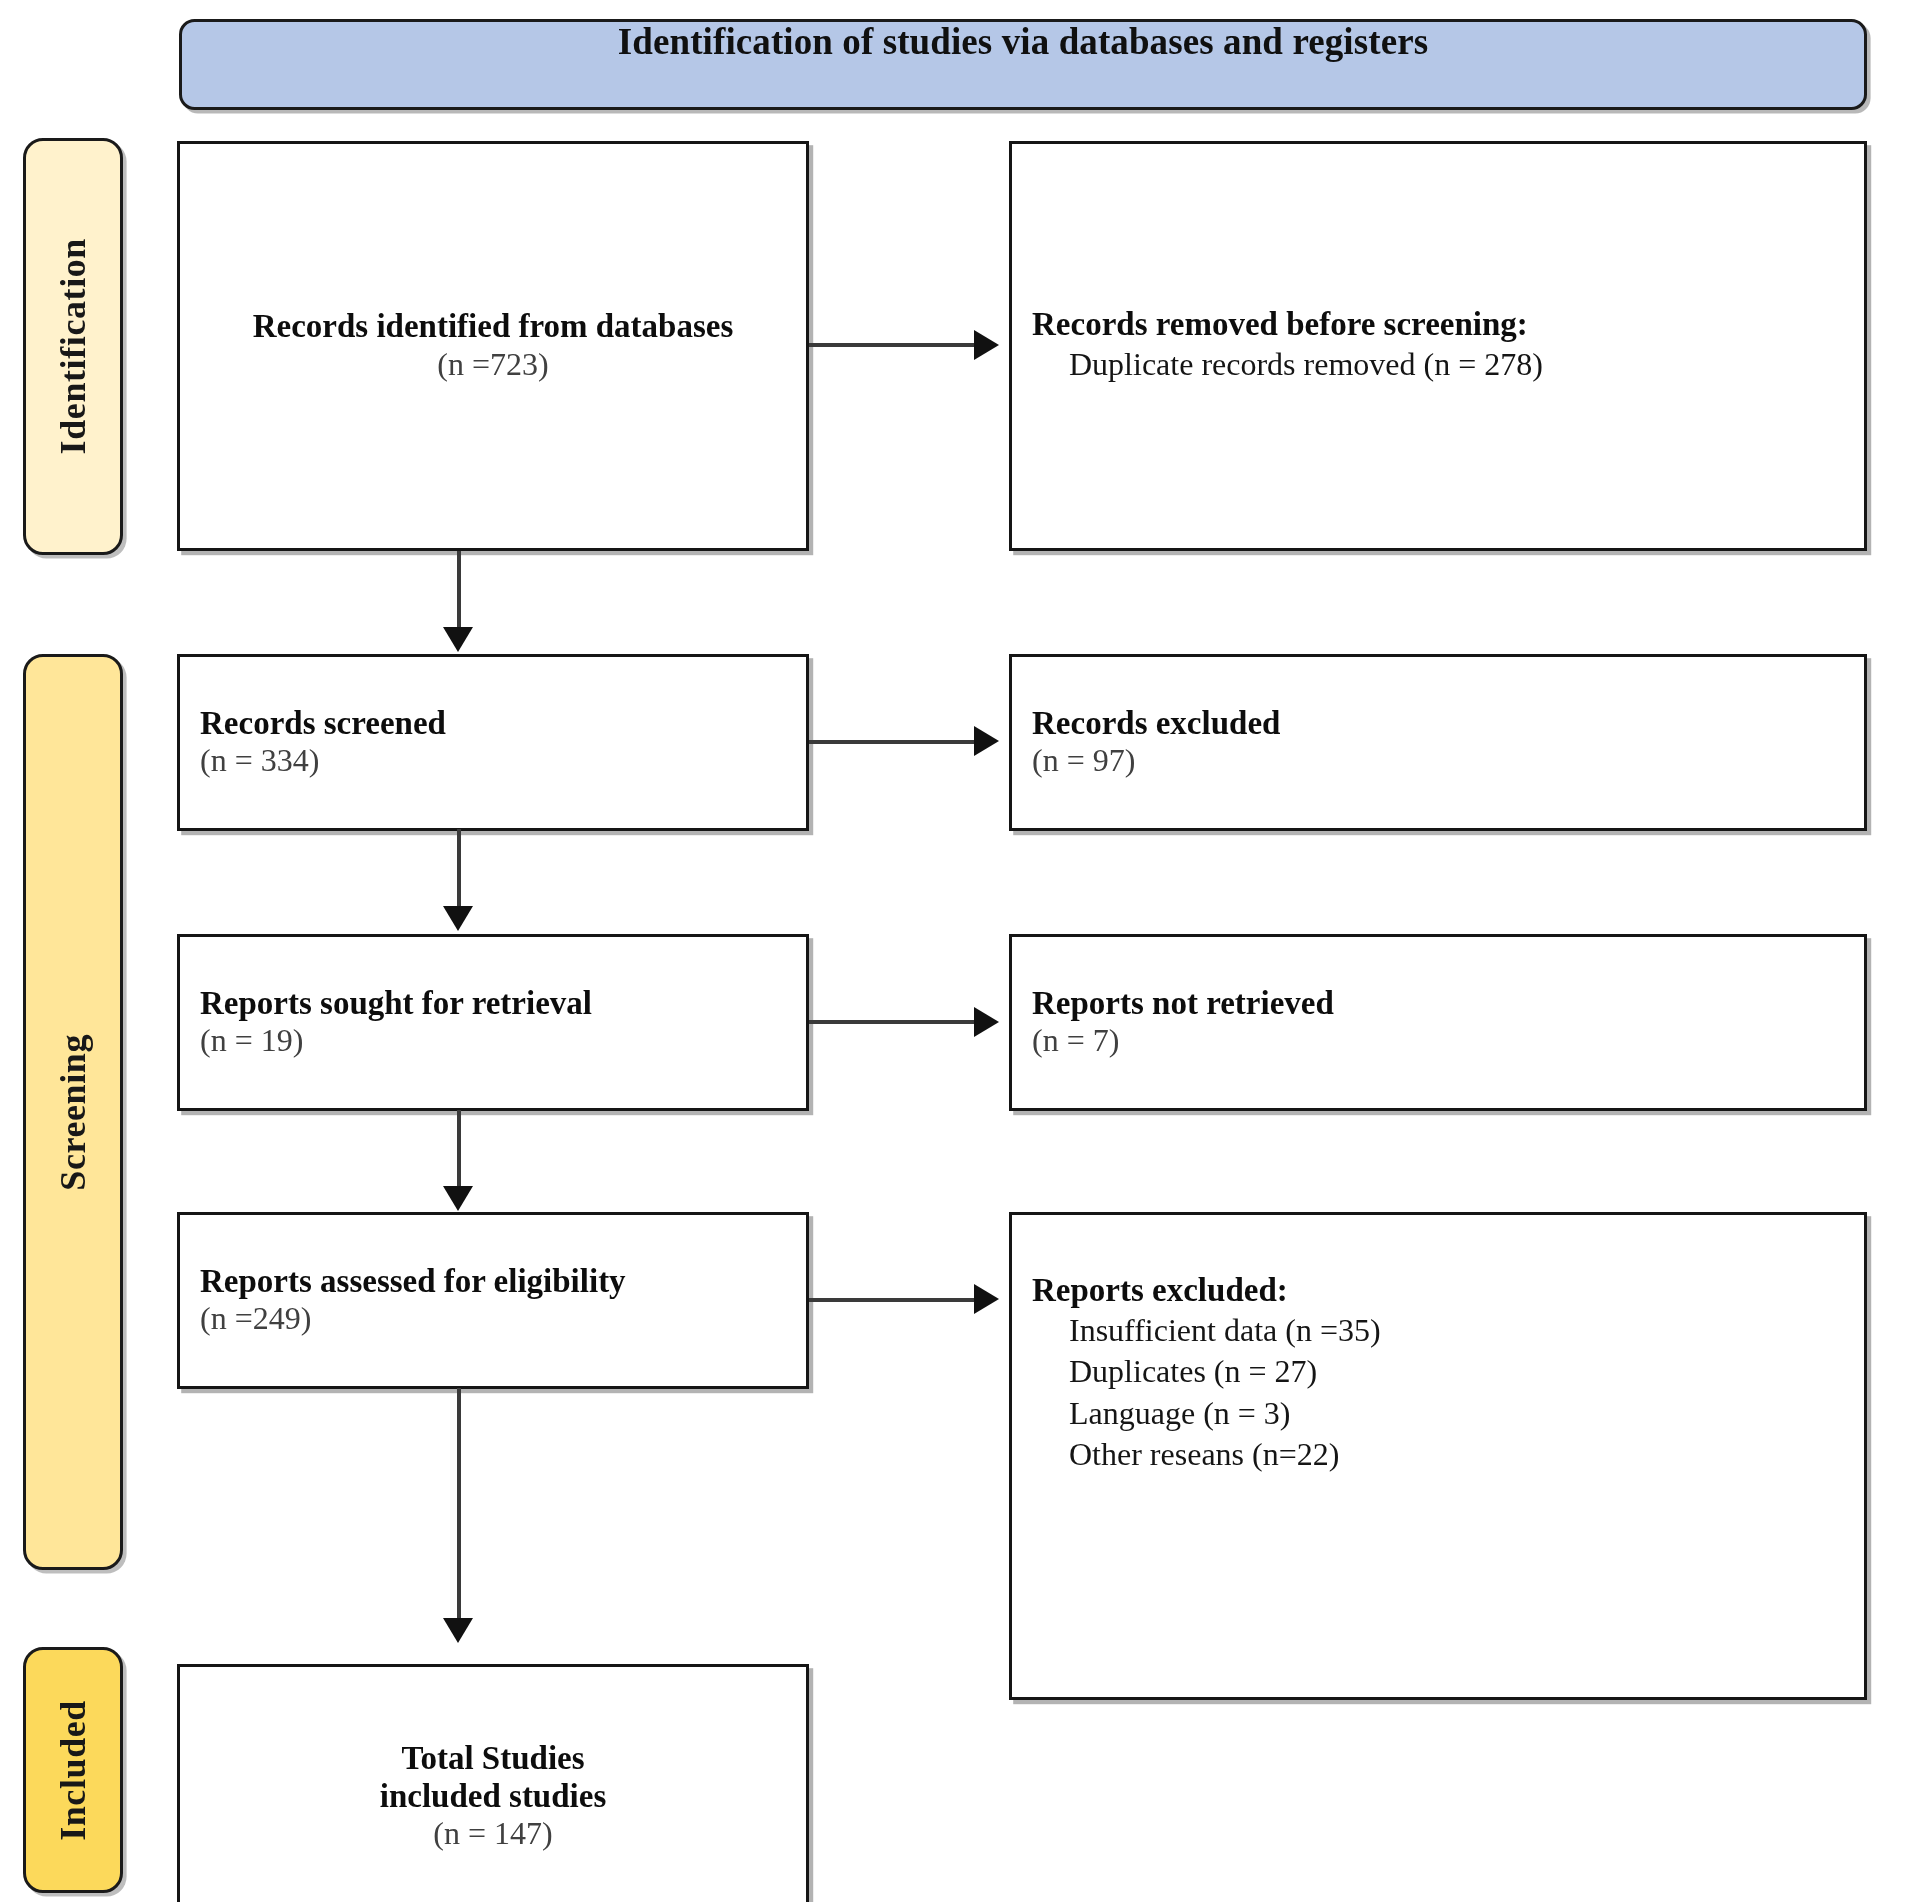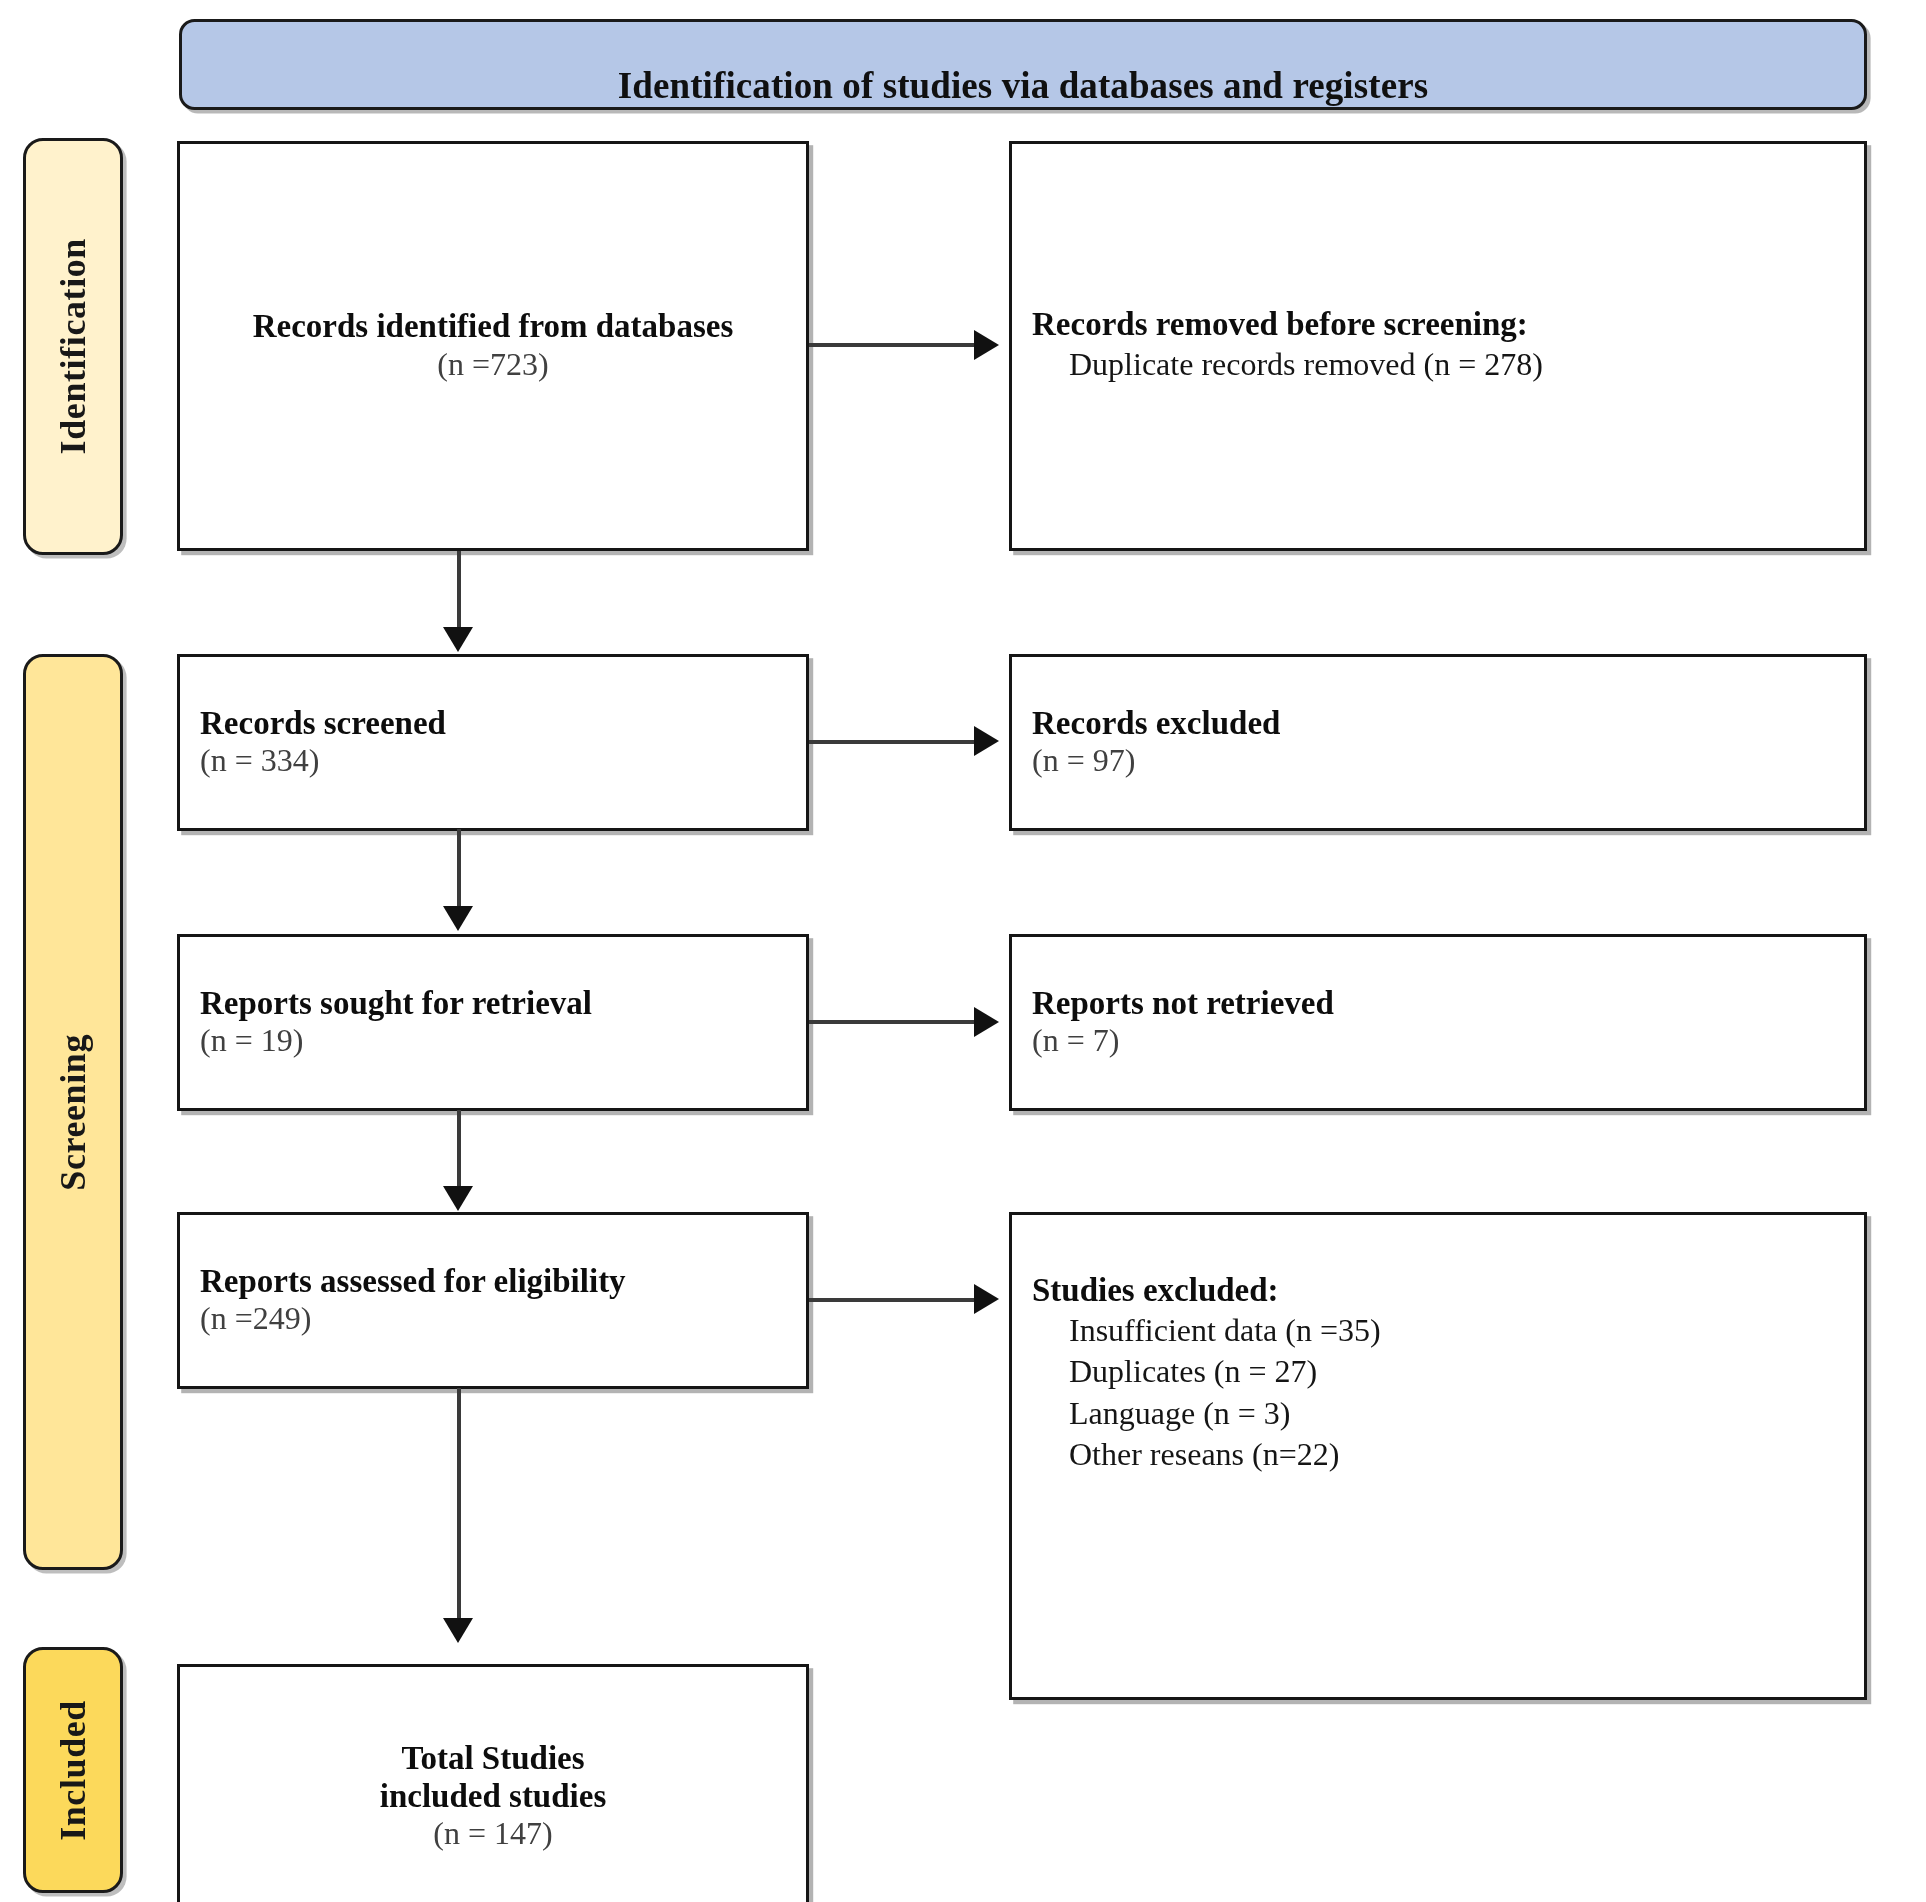--- a/index.html
+++ b/index.html
@@ -17,21 +17,21 @@
 
   
   .banner{
     position:absolute;
     left:179px; top:19px;
     width:1688px; height:91px;
     background:#b5c7e7;
     border:3px solid #1a1a1a;
     border-radius:15.5px;
     box-sizing:border-box;
-    display:flex; align-items:flex-end; justify-content:center;
+    display:flex; align-items:flex-start; justify-content:center;
     box-shadow:3.6px 3.6px 0 rgba(20,20,20,0.30);
   }
   .banner-title{
     font-size:37px;
     font-weight:bold;
     letter-spacing:0.1px;
     color:#101010;
     text-align:center;
     line-height:1.1;
   }
@@ -231,21 +231,21 @@
 
   <div class="box" id="box-assessed">
     <div class="vcenter left">
       <div class="b-title">Reports assessed for eligibility</div>
       <div class="b-sub">(n =249)</div>
     </div>
   </div>
 
   <div class="box" id="box-reports-excluded">
     <div class="box-inner left" style="top:57px;">
-      <div class="b-title">Studies excluded:</div>
+      <div class="b-title">Reports excluded:</div>
       <ul class="b-list">
         <li>Insufficient data (n =35)</li>
         <li>Duplicates (n = 27)</li>
         <li>Language (n = 3)</li>
         <li>Other reseans (n=22)</li>
       </ul>
     </div>
   </div>
 
   <div class="h-line" style="left:809px; top:1298px; width:166px;"></div>

